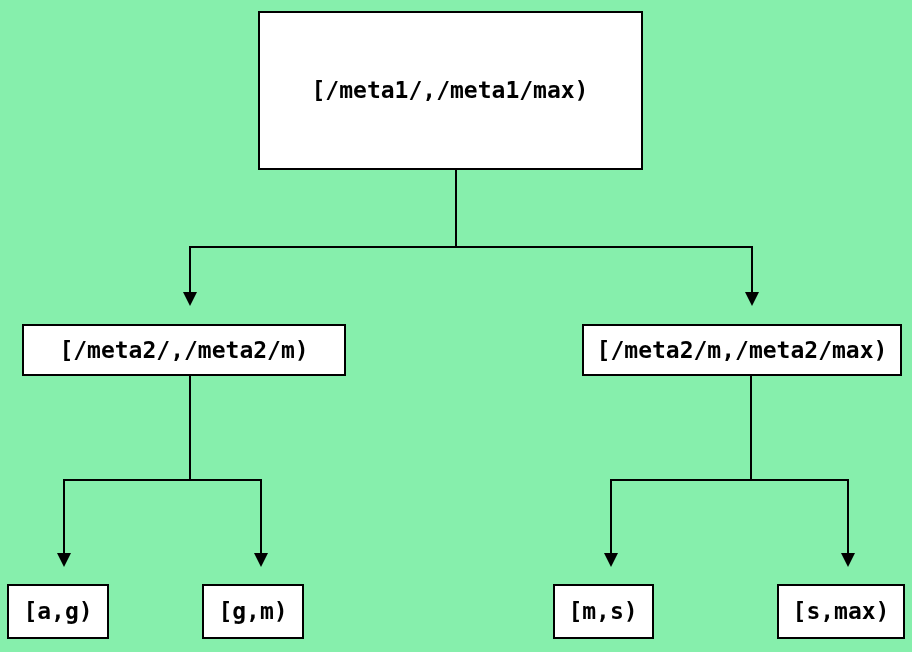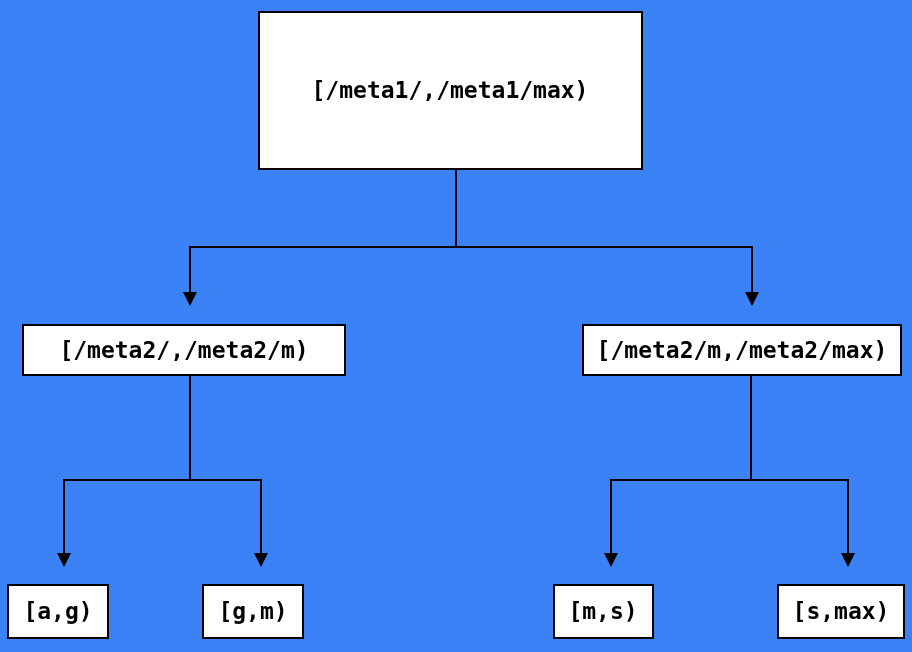--- a/index.html
+++ b/index.html
@@ -7,21 +7,21 @@
     padding: 0;
     background: #ffffff;
     width: 912px;
     height: 652px;
     overflow: hidden;
   }
   .diagram-wrap {
     position: relative;
     width: 912px;
     height: 652px;
-    background: #3b82f6;
+    background: #86efac;
   }
   svg {
     display: block;
   }
   .node-box {
     fill: #ffffff;
     stroke: #000000;
     stroke-width: 2;
   }
   .connector {

